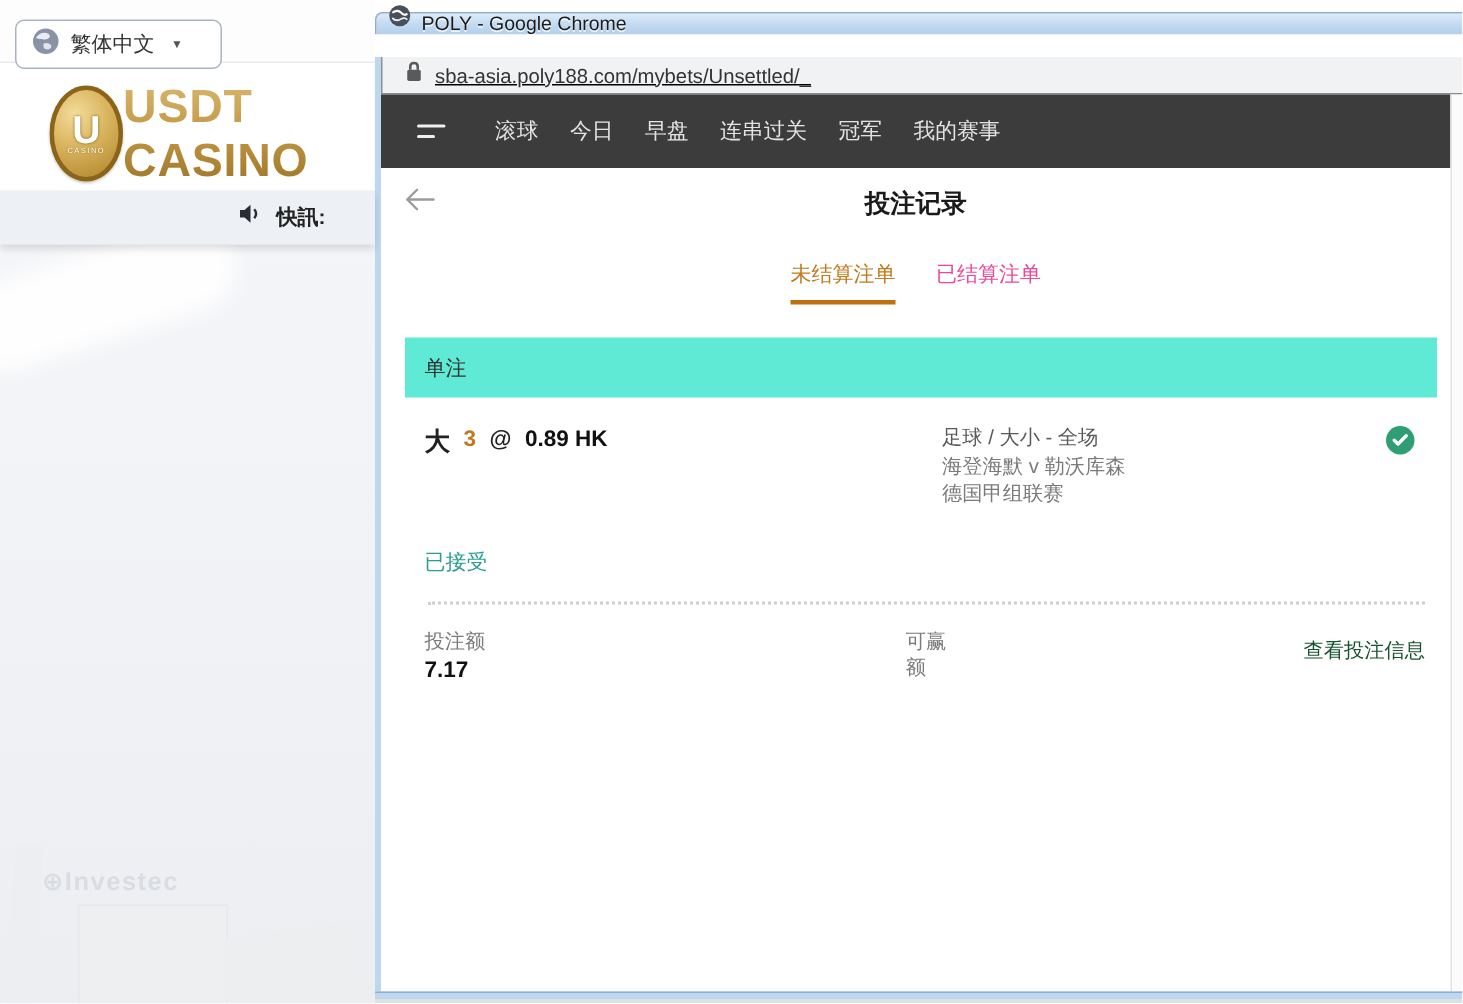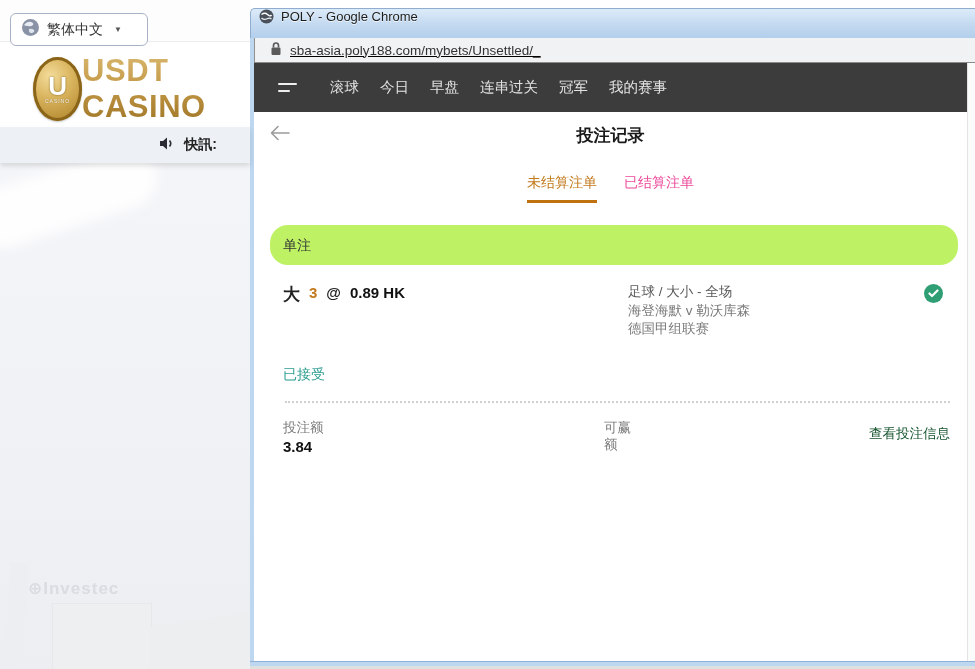--- a/index.html
+++ b/index.html
@@ -45,24 +45,24 @@
   .streak { position:absolute; left:-30px; top:5px; width:190px; height:60px; background:rgba(255,255,255,.9);
     border-radius:40px; transform:rotate(-18deg); filter:blur(6px); }
   .wm-investec { position:absolute; left:28px; top:415px; font-size:17px; font-weight:bold; color:#d9dce1; letter-spacing:1px; }
   .wm-board { position:absolute; left:52px; top:440px; width:100px; height:75px; background:#edeff1; border:1px solid #e6e8eb; }
   .wm-banner { position:absolute; left:6px; top:400px; width:18px; height:140px; background:#eceef1; transform:rotate(4deg); }
   .wm-stand { position:absolute; left:150px; top:455px; width:120px; height:60px; background:#eceef0; transform:skewY(-8deg); }
 
   
   .chrome-window { position:absolute; left:250px; top:8px; width:725px; height:658px; }
   .titlebar {
-    position:absolute; left:0; top:0; width:725px; height:30px;
+    position:absolute; left:0; top:0; width:725px; height:15px;
     background:linear-gradient(180deg,#dcebf9 0%, #c3d9f0 55%, #b3cfec 100%);
     border-top:1px solid #90add0; border-left:1px solid #90add0; border-top-left-radius:5px;
-    display:flex; align-items:flex-start; padding-left:8px; gap:7px;
+    display:flex; align-items:flex-end; padding-left:8px; gap:7px;
   }
   .titlebar .t { font-size:13px; color:#1c1c1c; text-shadow:0 1px 0 rgba(255,255,255,.7); }
   .win-left-border { position:absolute; left:0; top:30px; width:4px; height:623px; background:#bdd7f0; }
   .win-bottom-border { position:absolute; left:0; top:653px; width:725px; height:5px; background:#bdd7f0; border-top:1px solid #8fb0d4; }
   .below-window { position:absolute; left:250px; top:666px; width:725px; height:3px; background:#dde1e0; }
   .urlbar {
     position:absolute; left:4px; top:30px; width:721px; height:25px; background:#f1f2f3;
     border-left:1px solid #909090; border-bottom:1px solid #8b8b8b;
     display:flex; align-items:center; padding-left:15px; gap:8px;text-decoration:underline;
   }
@@ -81,21 +81,21 @@
   .page { position:absolute; left:4px; top:104px; width:713px; height:549px; background:#fff; }
 
   .page-head { position:relative; height:46px; }
   .back-btn { position:absolute; left:14px; top:11px; width:24px; height:20px; cursor:pointer; }
   .page-title { position:absolute; left:0; top:12px; width:100%; text-align:center; font-size:17px; font-weight:bold; color:#1a1a1a; }
   .tabs { display:flex; justify-content:center; gap:27px; margin-top:16px; }
   .tab { font-size:14px; color:#ec4899; padding-bottom:8px; cursor:pointer; }
   .tab.active { color:#c1791b; border-bottom:3px solid #bf7110; }
 
   .sheet { margin:22px 9px 0 16px; }
-  .section-head { height:40px; background:#bef264; font-size:14px; color:#333; line-height:40px; padding-left:13px;border-radius:18px; }
+  .section-head { height:40px; background:#5eead4; font-size:14px; color:#333; line-height:40px; padding-left:13px; }
   .bet-row { display:flex; margin-top:18px; padding-left:13px; }
   .bet-left { display:flex; align-items:flex-start; gap:9px; width:345px; }
   .sel { font-size:17px; font-weight:bold; color:#222; }
   .ln  { font-size:15px; font-weight:bold; color:#c1791b; padding-top:1px; }
   .at  { font-size:15px; font-weight:bold; color:#222; padding-top:1px; }
   .odds{ font-size:15px; font-weight:bold; color:#111; padding-top:1px; }
   .bet-right { width:285px; }
   .bet-right .l1 { font-size:13.5px; color:#595959; line-height:18.5px; }
   .bet-right .l2, .bet-right .l3 { font-size:13.5px; color:#7a7a7a; line-height:18.5px; }
   .check-wrap { margin-left:auto; margin-right:15px; padding-top:1px; }
@@ -234,21 +234,21 @@
             </div>
           </div>
         </div>
 
         <div class="status">已接受</div>
         <div class="divider"></div>
 
         <div class="stake-row">
           <div class="stake-col">
             <div class="lab">投注额</div>
-            <div class="val">3.84</div>
+            <div class="val">7.17</div>
           </div>
           <div class="win-col">
             <div class="lab">可赢额</div>
           </div>
           <a class="details-link">查看投注信息</a>
         </div>
       </div>
     </div>
 
     <div class="scroll-strip"></div>

